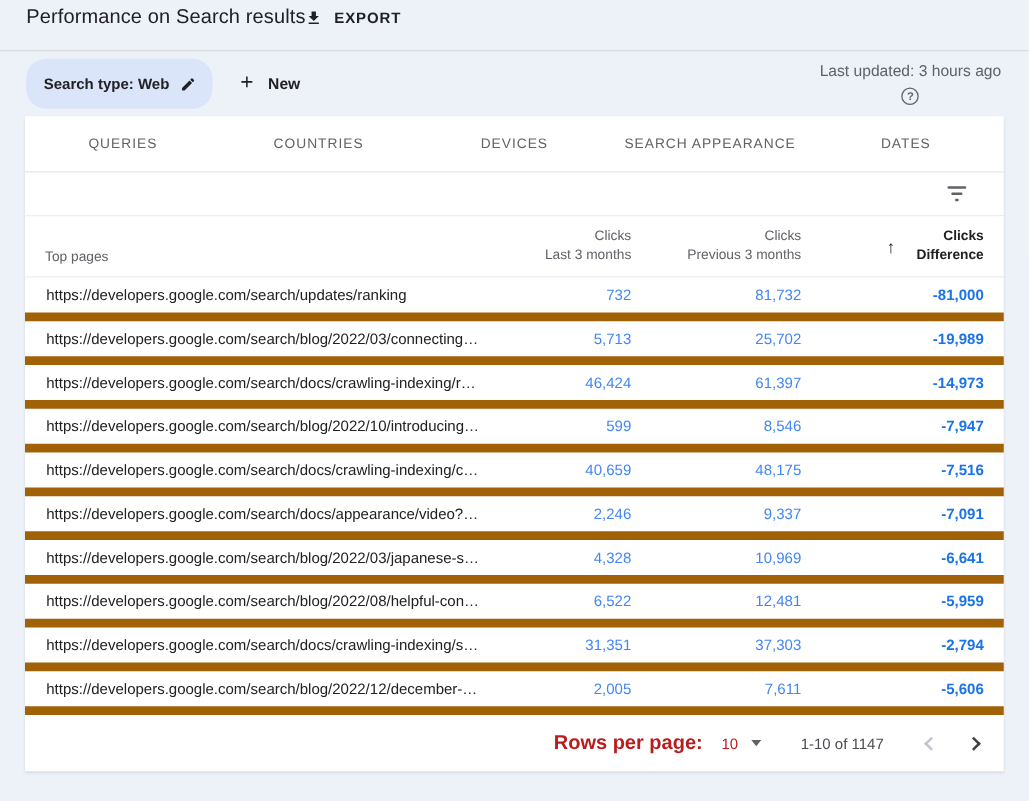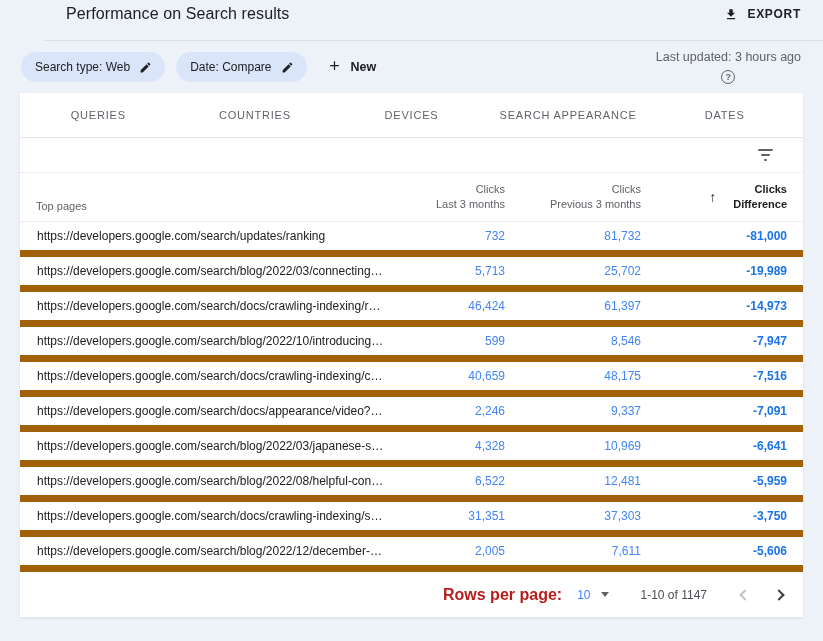--- a/index.html
+++ b/index.html
@@ -7,45 +7,44 @@
   body {
     font-family:"Liberation Sans", sans-serif;
     background:#edf1f8;
     color:#202124;
     position:relative;
   }
 
   
   .topbar {
     height:41px;
-    display:flex; align-items:center; justify-content:space-between;
+    display:flex; align-items:center; justify-content:flex-start;
     padding:0 22px 12px 21px;
     border-bottom:1px solid #d9dce3;
-    margin-left:45px;
   }
   .page-title { font-size:16px; font-weight:500; color:#202124; letter-spacing:.1px; }
   .export-btn {
     display:flex; align-items:center; gap:9px;
     background:none; border:none; cursor:pointer;
     font-family:inherit; font-size:12px; font-weight:700;
     letter-spacing:.7px; color:#202124;
   }
   .export-btn svg { display:block; }
 
   
   .filterbar {
     height:52px;
     display:flex; align-items:center;
     padding:0 22px 0 21px;
   }
   .chip {
     display:flex; align-items:center; gap:9px;
-    height:30px; padding:0 13px 0 14px;
+    height:40px; padding:0 13px 0 14px;
     background:#dbe5f9; border:none; border-radius:16px;
-    font-family:inherit; font-size:12px; font-weight:400; color:#202124;
+    font-family:inherit; font-size:12px; font-weight:700; color:#202124;
     cursor:pointer; margin-right:11px;
   }
   .chip svg { display:block; }
   .new-filter {
     display:flex; align-items:center; gap:9px;
     background:none; border:none; cursor:pointer;
     font-family:inherit; font-size:12.5px; font-weight:600; color:#202124;
     margin-left:9px;
   }
   .last-updated {
@@ -121,21 +120,21 @@
   .td-num.prev { width:136px; }
   .td-diff { width:146px; text-align:right; font-size:12px; font-weight:700; color:#1a73e8; }
 
   
   .pagination {
     flex:1; display:flex; align-items:center; justify-content:flex-end;
     padding-right:20px;
   }
   .rpp-label { font-size:16px; color:#b91c1c;font-weight:bold; }
   .rpp-select { display:flex; align-items:center; gap:10px; margin-left:15px; cursor:pointer; }
-  .rpp-value { font-size:12px; color:#3b82f6; }
+  .rpp-value { font-size:12px; color:#b91c1c; }
   .caret-down {
     width:0; height:0;
     border-left:4.5px solid transparent; border-right:4.5px solid transparent;
     border-top:5px solid #5f6368;
   }
   .range-label { font-size:12px; color:#494c50; margin-left:32px; }
   .chev {
     width:8px; height:8px; border-top:2px solid; border-right:2px solid;
     display:inline-block; cursor:pointer;
   }
@@ -153,28 +152,20 @@
           <path d="M19 9h-4V3H9v6H5l7 7 7-7zM5 18v2h14v-2H5z"></path>
         </svg>
     </span>
     <span>EXPORT</span>
   </button>
 </div>
 
 <div class="filterbar">
   <button class="chip">
     <span>Search type: Web</span>
-    <span>
-      <svg width="13" height="13" viewBox="0 0 24 24" fill="#202124">
-          <path d="M3 17.25V21h3.75L17.81 9.94l-3.75-3.75L3 17.25zM20.71 7.04c.39-.39.39-1.02 0-1.41l-2.34-2.34c-.39-.39-1.02-.39-1.41 0l-1.83 1.83 3.75 3.75 1.83-1.83z"></path>
-        </svg>
-    </span>
-  </button>
-  <button class="chip">
-    <span>Date: Compare</span>
     <span>
       <svg width="13" height="13" viewBox="0 0 24 24" fill="#202124">
           <path d="M3 17.25V21h3.75L17.81 9.94l-3.75-3.75L3 17.25zM20.71 7.04c.39-.39.39-1.02 0-1.41l-2.34-2.34c-.39-.39-1.02-.39-1.41 0l-1.83 1.83 3.75 3.75 1.83-1.83z"></path>
         </svg>
     </span>
   </button>
   <button class="new-filter">
     <span>
       <svg width="15" height="15" viewBox="0 0 24 24" fill="#202124">
           <path d="M19 13h-6v6h-2v-6H5v-2h6V5h2v6h6v2z"></path>
@@ -281,21 +272,21 @@
     <div class="trow">
       <div class="td-url">https://developers.google.com/search/blog/2022/08/helpful-content-update</div>
       <div class="td-num">6,522</div>
       <div class="td-num prev">12,481</div>
       <div class="td-diff">-5,959</div>
     </div>
     <div class="trow">
       <div class="td-url">https://developers.google.com/search/docs/crawling-indexing/sitemaps/overview</div>
       <div class="td-num">31,351</div>
       <div class="td-num prev">37,303</div>
-      <div class="td-diff">-3,750</div>
+      <div class="td-diff">-2,794</div>
     </div>
     <div class="trow">
       <div class="td-url">https://developers.google.com/search/blog/2022/12/december-22-link-spam-update</div>
       <div class="td-num">2,005</div>
       <div class="td-num prev">7,611</div>
       <div class="td-diff">-5,606</div>
     </div>
   </div>
 
   <div class="pagination">

